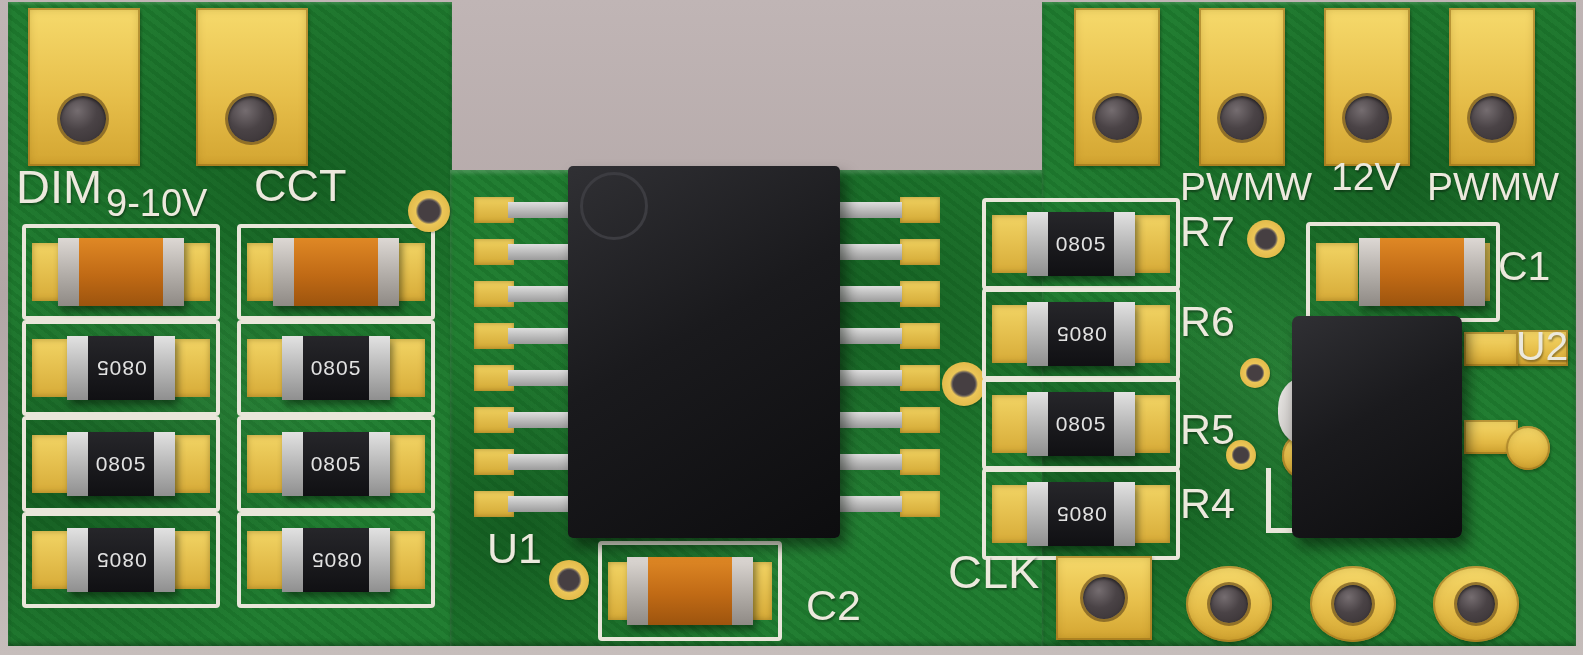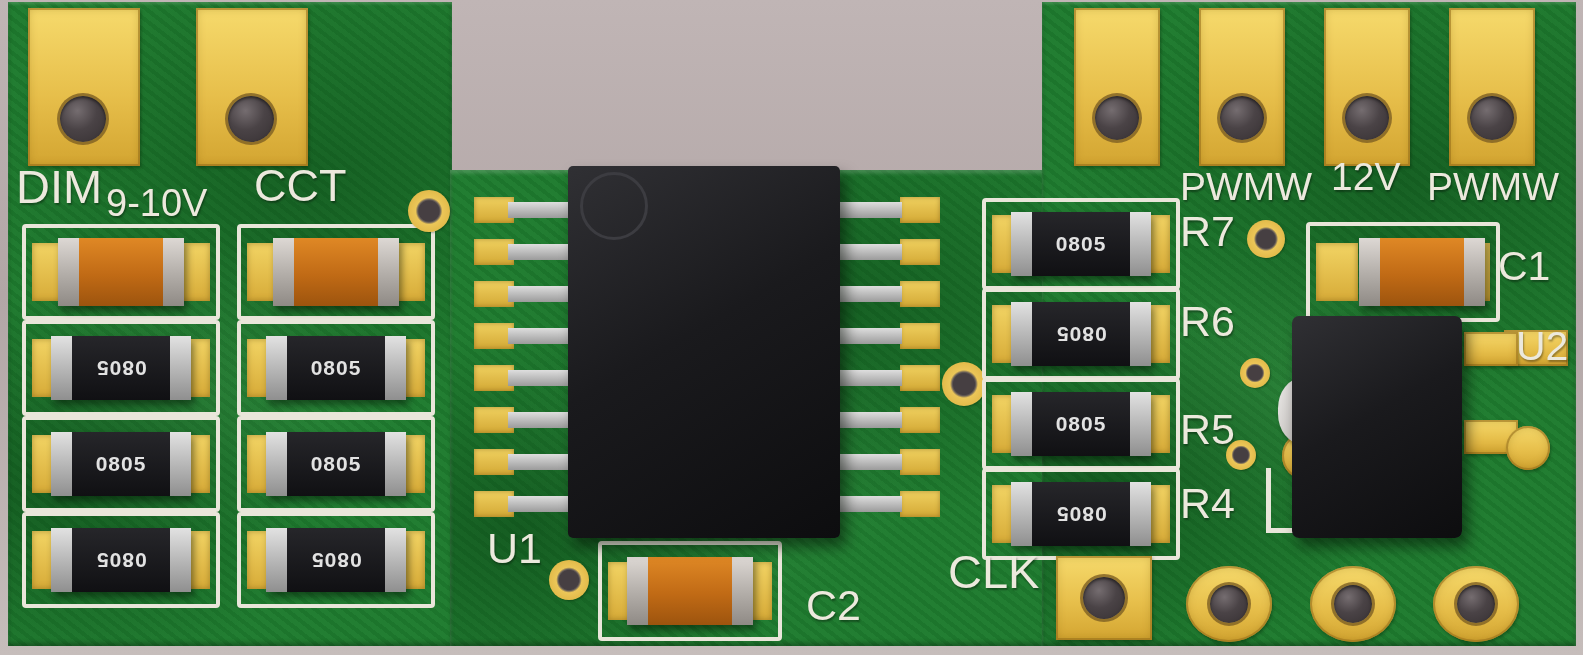--- a/index.html
+++ b/index.html
@@ -23,21 +23,21 @@
     background:radial-gradient(circle at 38% 32%, #756d70 0%, #4a4346 45%, #363032 100%);
     box-shadow:0 0 0 3px rgba(125,95,35,.8), inset 0 2px 3px rgba(0,0,0,.5);}
   .label{position:absolute;color:#ece9dd;line-height:1;white-space:nowrap;z-index:6;
     text-shadow:1px 2px 2px rgba(0,0,0,.35);}
   .fp{position:absolute;border:4px solid #e9e6da;border-radius:4px;z-index:1;}
   .fp-pad{position:absolute;top:50%;transform:translateY(-50%);width:42px;height:58px;
     background:linear-gradient(180deg,#f2d464,#d7ab38);box-shadow:inset 0 0 6px rgba(110,80,15,.5);}
   .lp{left:6px;} .rp{right:6px;}
   .smd{position:absolute;left:50%;top:50%;transform:translate(-50%,-50%);display:flex;
     box-shadow:3px 5px 7px rgba(0,10,0,.45);z-index:2;}
-  .res-smd{width:140px;height:64px;font-weight:bold;} .cap-smd{width:126px;height:68px;}
+  .res-smd{width:108px;height:64px;} .cap-smd{width:126px;height:68px;}
   .term{width:21px;background:linear-gradient(180deg,#e2e2e2 0%,#bcbcbc 45%,#8f8f8f 100%);}
   .cap-smd .term{background:linear-gradient(180deg,#ddd8d4 0%,#b5b0ab 50%,#8f8a85 100%);}
   .res-body{flex:1;background:linear-gradient(180deg,#26262a,#101013);display:flex;align-items:center;justify-content:center;}
   .cap-body{flex:1;background:linear-gradient(180deg,#df8825 0%,#c06a15 55%,#9d540e 100%);}
   .mark{color:#e2e2e2;font-size:21px;letter-spacing:1px;}
   .flip .mark{transform:rotate(180deg);}
   .ic-lead{position:absolute;height:16px;background:linear-gradient(180deg,#dedede,#9b9b9b);z-index:1;}
   .ic-pad{position:absolute;width:40px;height:26px;background:linear-gradient(180deg,#f0d160,#d3a835);
     box-shadow:inset 0 0 5px rgba(110,80,15,.5);z-index:1;}
   .ic-body{position:absolute;background:linear-gradient(150deg,#303034 0%,#1a1a1d 45%,#0d0d0f 100%);

